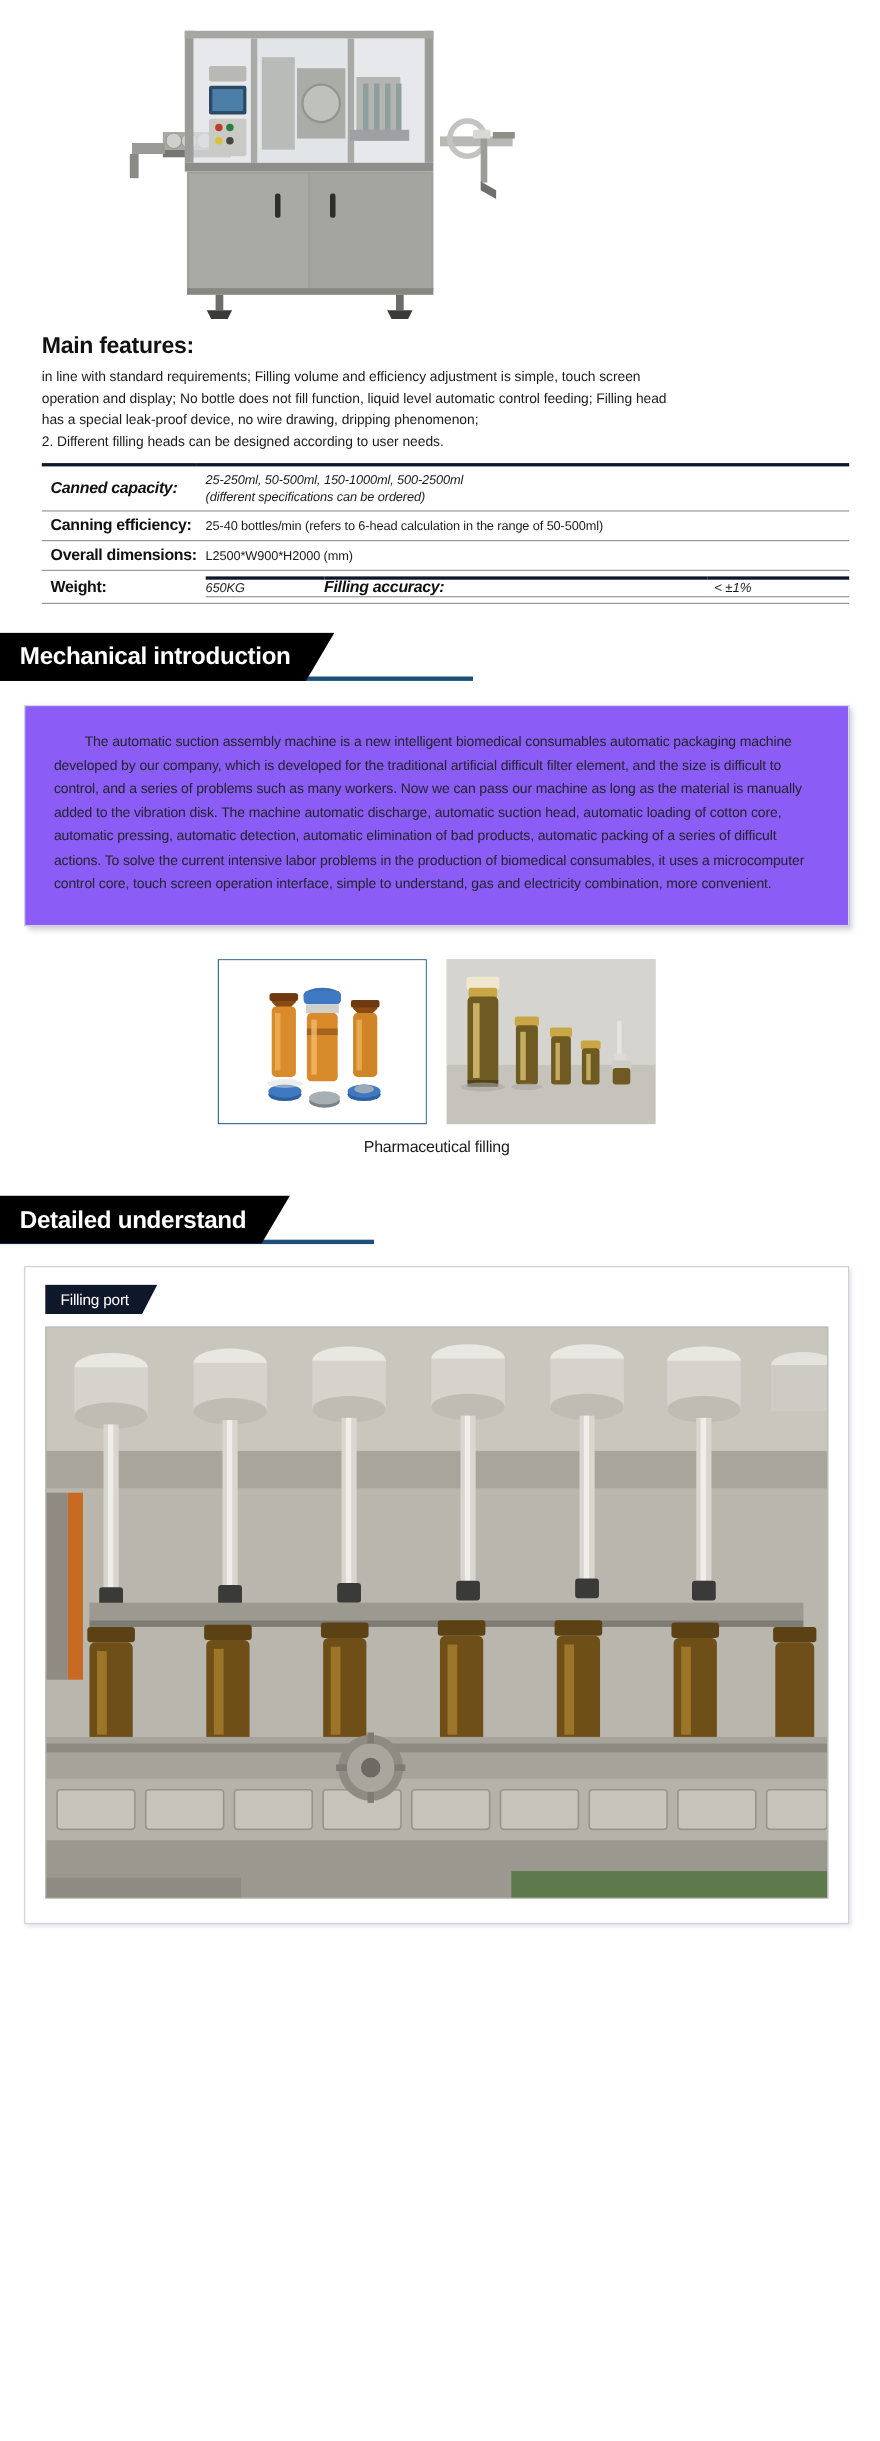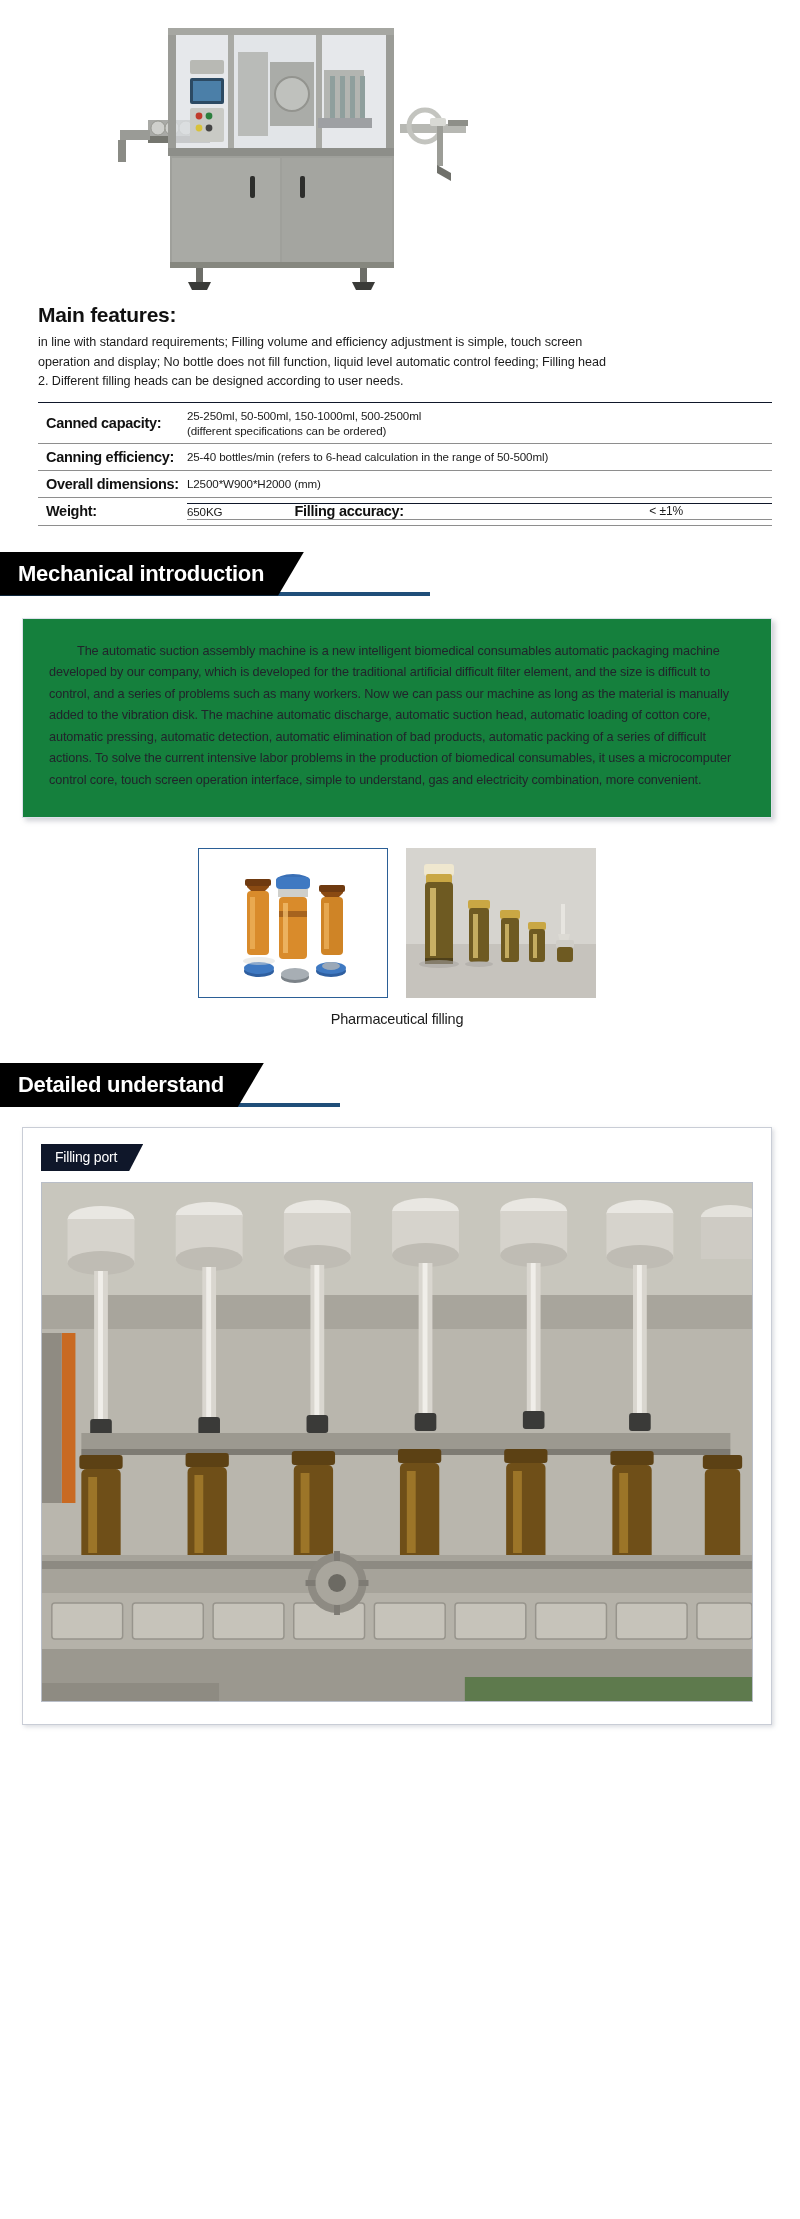--- a/index.html
+++ b/index.html
@@ -30,21 +30,21 @@
     font-size: 12.6px;
     line-height: 19.5px;
     color: #1b1b1b;
     letter-spacing: -0.05px;
   }
 
   
   .spec-wrap { padding: 10px 28px 0 38px; }
   .spec-table { width: 100%; border-collapse: collapse; }
   .spec-table tr { border-bottom: 1px solid #8e8e8e; }
-  .spec-table tr:first-child { border-top: 1px solid #0f172a; }
+  .spec-table tr:first-child { border-top: 3px solid #0f172a; font-style: italic; }
   .spec-table td { padding: 5px 0 5px 0; vertical-align: middle; }
   .sp-label {
     font-size: 14.5px;
     font-weight: bold;
     color: #111;
     white-space: nowrap;
     padding-left: 8px !important;
     letter-spacing: -0.3px;
     width: 1%;
   }
@@ -85,21 +85,21 @@
   .banner-tail {
     position: absolute;
     left: 0; bottom: 0;
     height: 4px;
     background: #1f4e79;
   }
 
   
   .intro-outer { padding: 22px 28px 0 22px; }
   .intro-card {
-    background: #15803d;
+    background: #8b5cf6;
     border: 1px solid #dde1ea;
     box-shadow: 3px 3px 5px rgba(120,125,140,0.35);
     padding: 22px 26px 26px 26px;
   }
   .intro-card p {
     margin: 0;
     font-size: 12.7px;
     line-height: 21.5px;
     color: #21242b;
     text-indent: 28px;
@@ -232,20 +232,21 @@
         <rect x="360" y="268" width="7" height="14" fill="#6d6e68"></rect>
         <path d="M352 282 h23 l-4 8 h-15z" fill="#3a3b38"></path>
       </g>
     </svg>
   </div>
 
   <div class="features">
     <h2>Main features:</h2>
     <div class="feat-line">in line with standard requirements; Filling volume and efficiency adjustment is simple, touch screen</div>
     <div class="feat-line">operation and display; No bottle does not fill function, liquid level automatic control feeding; Filling head</div>
+    <div class="feat-line">has a special leak-proof device, no wire drawing, dripping phenomenon;</div>
     <div class="feat-line">2. Different filling heads can be designed according to user needs.</div>
   </div>
 
   <div class="spec-wrap">
     <table class="spec-table">
       <tbody>
           <tr>
         <td class="sp-label">Canned capacity:</td>
         <td class="sp-val">
           <span>25-250ml, 50-500ml, 150-1000ml, 500-2500ml</span>

